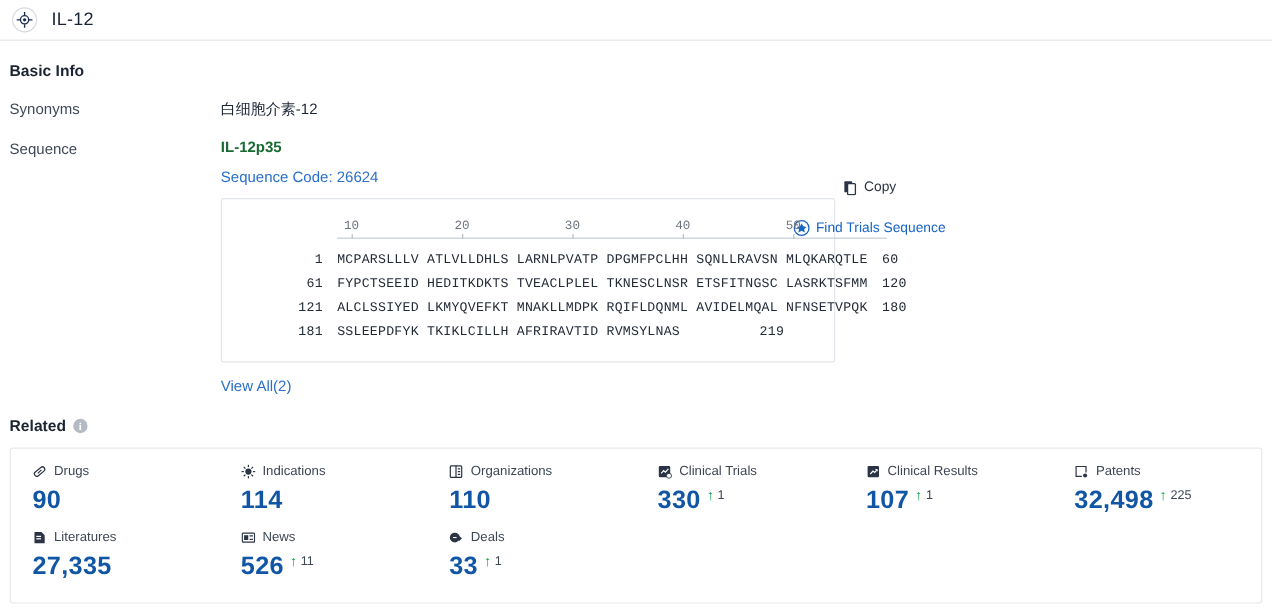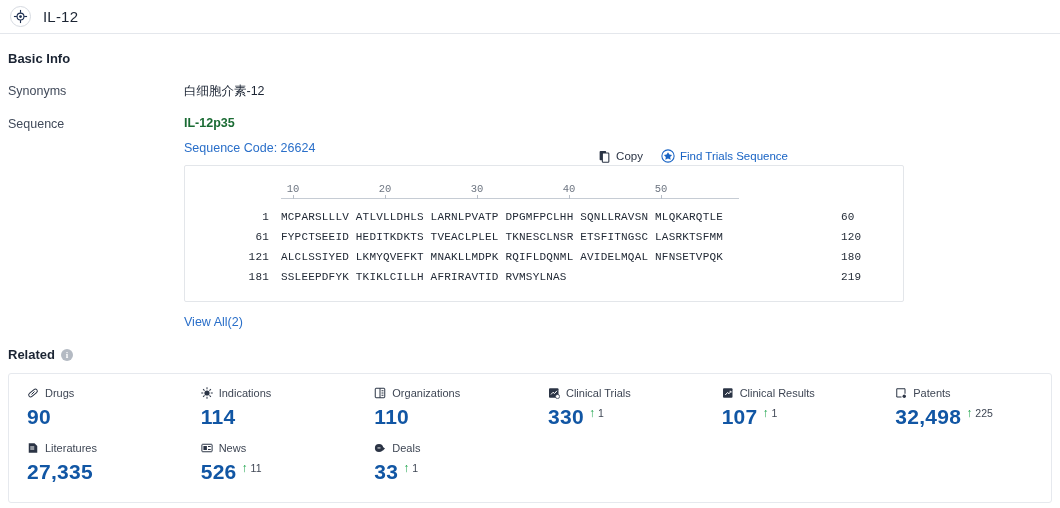--- a/index.html
+++ b/index.html
@@ -86,37 +86,38 @@
   }
 
   
   .seq-tools {
     position: absolute;
     right: 272px;
     top: 148px;
     display: flex;
     align-items: center;
     gap: 18px;
+    flex-direction: column;
   }
   .tool-btn {
     display: flex;
     align-items: center;
     gap: 5px;
     font-size: 11.5px;
     cursor: pointer;
     white-space: nowrap;
   }
   .tool-btn.dark { color: #2b3445; }
   .tool-btn.blue { color: #1863c4; }
 
   
   .seq-box {
     margin-top: 9px;
     margin-left: 0;
-    width: 720px;
+    width: 512px;
     border: 1px solid #e3e6ea;
     border-radius: 2px;
     background: #ffffff;
     padding: 12px 0 14px 0;
   }
   .ruler {
     position: relative;
     height: 26px;
     margin: 3px 0 0 108px;
     width: 368px;

